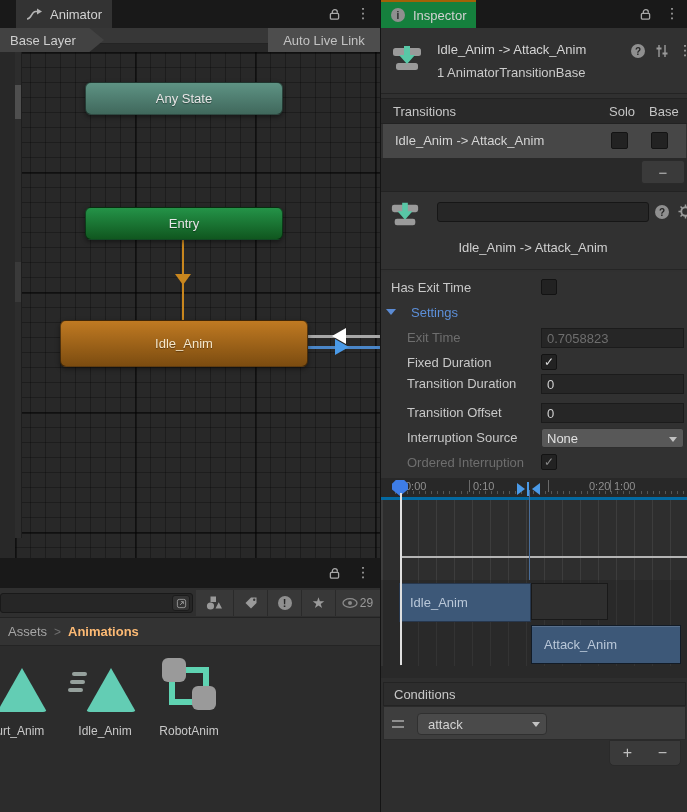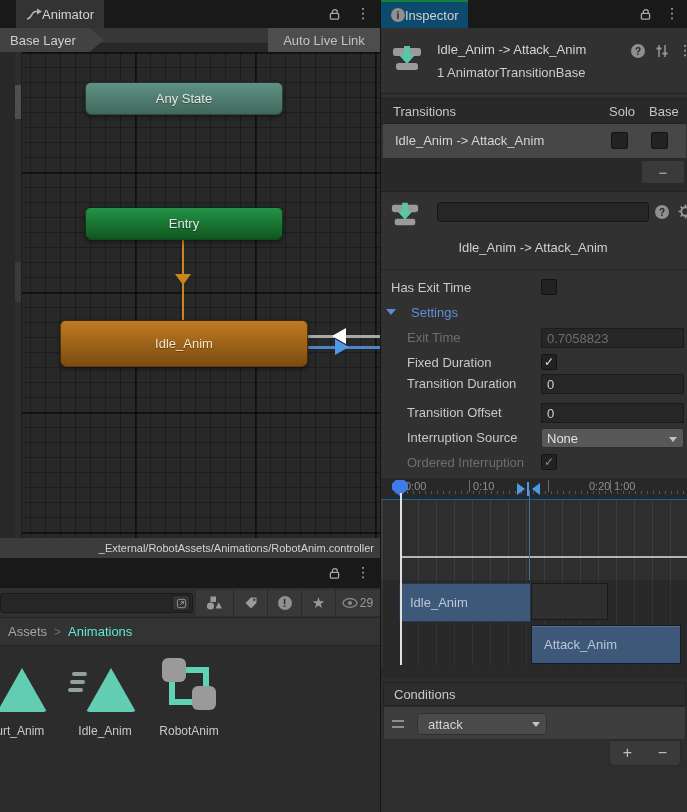--- a/index.html
+++ b/index.html
@@ -8,23 +8,23 @@
   .abs { position:absolute; }
   #root { position:relative; width:687px; height:812px; }
 
   
   #animator-panel { position:absolute; left:0; top:0; width:380px; height:558px; background:#282828; overflow:hidden; }
   #project-panel  { position:absolute; left:0; top:558px; width:380px; height:254px; background:#2c2c2c; overflow:hidden; }
   #inspector-panel{ position:absolute; left:380px; top:0; width:307px; height:812px; background:#303030; border-left:1px solid #141414; overflow:hidden; }
 
   
   .tabbar { position:absolute; left:0; top:0; right:0; height:28px; background:#191919; }
-  .tab { position:absolute; top:0; height:28px; display:flex; align-items:center; gap:0;
+  .tab { position:absolute; top:0; height:28px; display:flex; align-items:center; gap:8px;
          padding:0 10px; background:#333333; font-size:13px; color:#d2d2d2; }
-  .tab.accent { border-top:2px solid #15803d; background:#0c4a6e; }
+  .tab.accent { border-top:2px solid #a16207; background:#15803d; }
   .kebab { position:absolute; top:5px; width:14px; height:18px; color:#b4b4b4; font-size:14px; text-align:center; }
   .kebab::after { content:"\22EE"; }
   .lockwrap { position:absolute; top:7px; width:14px; height:14px; }
 
   
   .layerbar { position:absolute; left:0; top:28px; width:380px; height:16px; background:#373737; border-bottom:1px solid #242424; }
   .crumb { position:absolute; left:0; top:0; height:24px; width:104px; background:#424242;
            clip-path:polygon(0 0, 86% 0, 100% 50%, 86% 100%, 0 100%);
            display:flex; align-items:center; padding:0 0 0 10px; font-size:13px; color:#cfcfcf; }
   .auto-live { position:absolute; right:0; top:0; height:24px; width:112px; background:#4d4d4d;
@@ -65,21 +65,21 @@
   .searchfield input { position:absolute; left:4px; top:1px; width:160px; height:16px; background:transparent;
       border:none; outline:none; color:#c8c8c8; font-size:12px; font-family:"Liberation Sans",sans-serif; }
   .search-jump { position:absolute; right:2px; top:1px; width:18px; height:16px; background:#333333;
       border:1px solid #1c1c1c; border-radius:3px; display:flex; align-items:center; justify-content:center; }
   .tool-btns { position:absolute; left:196px; top:2px; width:184px; height:26px; display:flex; background:#383838; }
   .tool-btn { height:26px; display:flex; align-items:center; justify-content:center; border-right:1px solid #2a2a2a; gap:2px; }
   .tool-star { color:#9a9a9a; font-size:15px; }
   .eye-count { font-size:12px; color:#9a9a9a; }
   .pbreadcrumb { position:absolute; left:0; top:60px; width:380px; height:28px; background:#333333;
       border-bottom:1px solid #242424; display:flex; align-items:center; gap:7px; padding-left:8px; font-size:13px; }
-  .pb-root { color:#a5a5a5; } .pb-sep { color:#707070; font-size:12px; } .pb-cur { color:#5eead4; font-weight:normal; }
+  .pb-root { color:#a5a5a5; } .pb-sep { color:#707070; font-size:12px; } .pb-cur { color:#fdba74; font-weight:bold; }
   .pcontent { position:absolute; left:0; top:88px; width:380px; height:166px; background:#2c2c2c; }
   .pitem { position:absolute; top:8px; width:66px; }
   .pitem .iconbox { position:relative; width:66px; height:64px; }
   .pitem .plabel { margin-top:6px; text-align:center; font-size:12px; color:#c9c9c9; white-space:nowrap; }
   .tri { position:absolute; left:14px; bottom:6px; width:50px; height:44px; background:#63cdb4;
       clip-path:polygon(50% 0, 100% 100%, 0 100%); border-radius:4px; }
   .mline { position:absolute; width:15px; height:4px; background:#95a09c; border-radius:2px; }
 
   
   .iheader { position:absolute; left:0; top:28px; width:307px; height:66px; background:#313131; border-bottom:1px solid #232323; }
@@ -114,21 +114,21 @@
   .drop { position:absolute; left:160px; top:0; width:143px; height:20px; background:#585858;
       border:1px solid #2e2e2e; border-radius:3px; font-size:13px; color:#e0e0e0; display:flex; align-items:center; padding-left:5px; }
   .darr { position:absolute; right:6px; top:8px; width:0; height:0;
       border-left:4px solid transparent; border-right:4px solid transparent; border-top:5px solid #c2c2c2; }
   .foldout-arrow { position:absolute; left:5px; top:6px; width:0; height:0;
       border-left:5px solid transparent; border-right:5px solid transparent; border-top:6px solid #5b8bd4; }
   .settings-lbl { position:absolute; left:30px; top:2px; color:#5c8fd9; }
 
   
   .timeline { position:absolute; left:0; top:478px; width:307px; height:200px; background:#292929; }
-  .ruler { position:absolute; left:0; top:0; width:307px; height:22px; background:#282828; border-bottom:1px solid #0369a1; }
+  .ruler { position:absolute; left:0; top:0; width:307px; height:22px; background:#282828; border-bottom:3px solid #0369a1; }
   .ruler-dots { position:absolute; left:14px; top:13px; width:290px; height:3px;
       background:repeating-linear-gradient(to right,#565656 0 1px, transparent 1px 6px); }
   .tick { position:absolute; top:2px; font-size:11px; color:#8f8f8f; border-left:1px solid #6a6a6a; padding-left:3px; line-height:12px; }
   .curve-area { position:absolute; left:0; top:22px; width:307px; height:80px; background-color:#2e2e2e;
       background-image:repeating-linear-gradient(to right, #3d3d3d 0 1px, transparent 1px 18px);
       background-position:1px 0; }
   .curve-line { position:absolute; left:20px; top:56px; width:287px; height:2px; background:#b4b4b4; }
   .blocks-area { position:absolute; left:0; top:102px; width:307px; height:86px; background-color:#292929;
       background-image:repeating-linear-gradient(to right, #333333 0 1px, transparent 1px 18px); background-position:1px 0; }
   .blk { position:absolute; font-size:13px; color:#b9c7d8; display:flex; align-items:center; }
@@ -196,23 +196,20 @@
       <div class="edge-entry-arrow"></div>
       <div class="trans-line-back"></div>
       <div class="trans-line-sel"></div>
       <div class="arrow-left"></div>
       <div class="arrow-right"></div>
       <div class="node-sliver node"></div>
       <div class="node node-any">Any State</div>
       <div class="node node-entry">Entry</div>
       <div class="node node-idle">Idle_Anim</div>
     </div>
-    <div class="statusbar">
-      <span>_External/RobotAssets/Animations/RobotAnim.controller</span>
-    </div>
   </section>
 
   <section id="project-panel">
     <div class="tabbar" style="height:30px;">
       <span class="lockwrap" style="right:38px; top:8px;">
         <svg width="13" height="13" viewBox="0 0 12 12">
             <path d="M4 5 V3.8 a2.3 2.3 0 0 1 4.6 0 V4.4" fill="none" stroke="#a8a8a8" stroke-width="1.2"></path>
             <rect x="2.2" y="5" width="7.6" height="5.2" rx="1" fill="none" stroke="#a8a8a8" stroke-width="1.2"></rect>
           </svg>
       </span>

